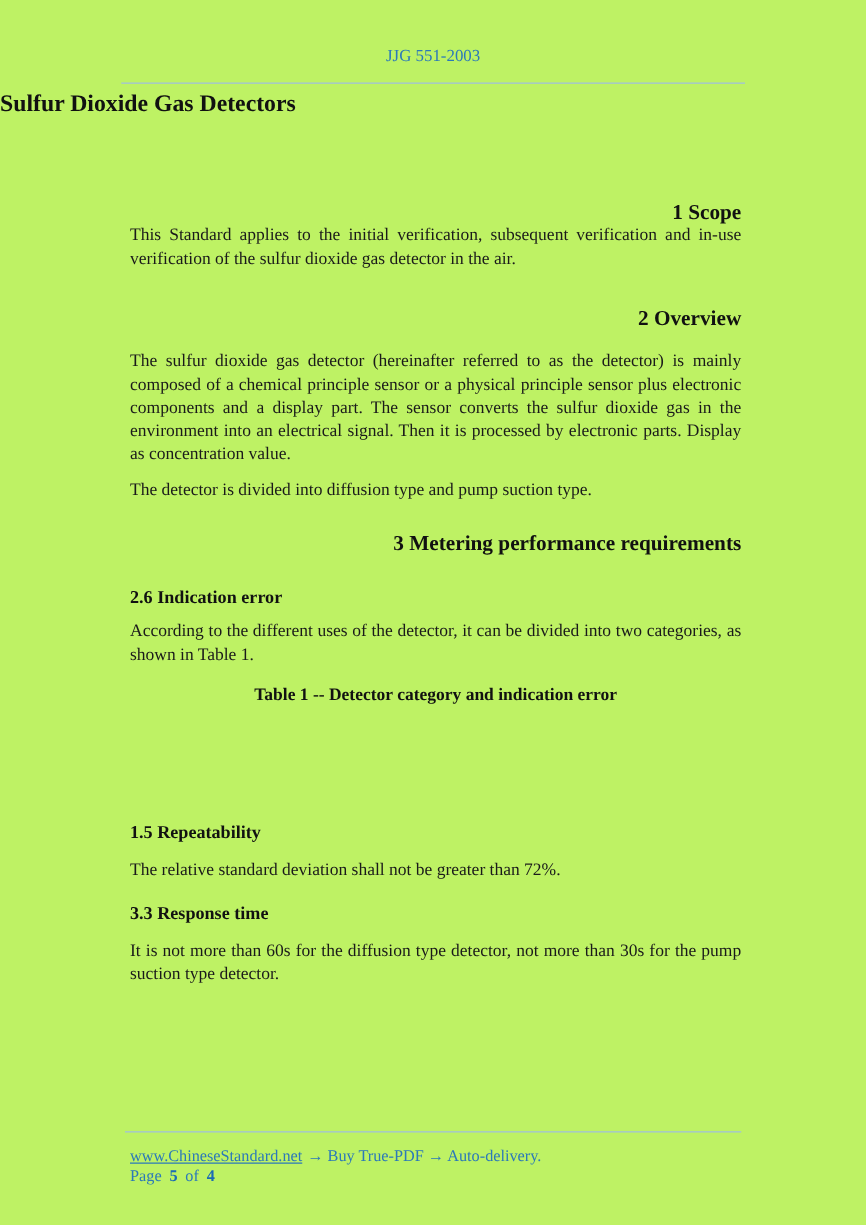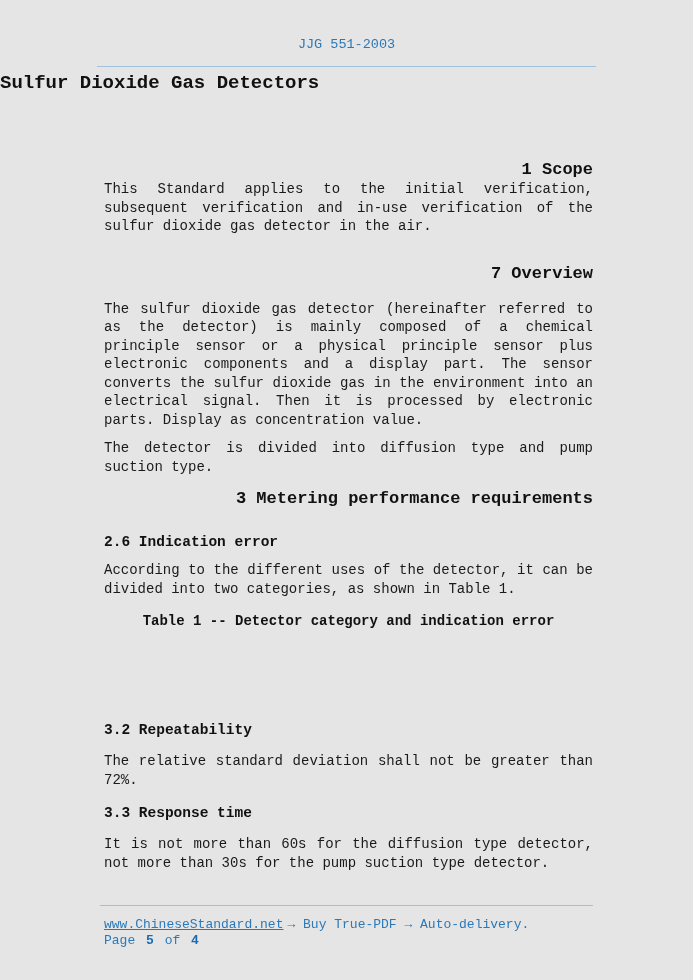--- a/index.html
+++ b/index.html
@@ -4,22 +4,22 @@
 <style>
   html, body {
     margin: 0;
     padding: 0;
     background: #ffffff;
   }
   .page {
     position: relative;
     width: 693px;
     height: 980px;
-    background: #e5e5e5;
-    font-family: Liberation Mono, monospace;
+    background: #bef264;
+    font-family: Liberation Serif, serif;
     color: #161616;
     overflow: hidden;
   }
   
   .header-code {
     padding-top: 37px;
     text-align: center;
     font-size: 13.5px;
     line-height: 16px;
     color: var(--c-accent, #2b79b9);
@@ -72,21 +72,21 @@
     color: #111111;
   }
   .table-area {
     height: 91px; 
   }
   .mt-65  { margin-top: 65px; }
   .mt-21  { }
   .mt-28  { margin-top: 28px; }
   .mt-16  { margin-top: 16px; }
   .mt-10  { margin-top: 10px; }
-  .mt-23  { margin-top: 13px; }
+  .mt-23  { margin-top: 23px; }
   .mt-24  { margin-top: 24px; }
   .mt-14  { margin-top: 14px; }
   .mt-13  { margin-top: 13px; }
   .mt-15  { margin-top: 15px; }
   
   .footer {
     position: absolute;
     left: 0;
     right: 0;
     top: 905px;
@@ -131,37 +131,37 @@
   <div class="rule rule-header"></div>
 
   <div class="doc-title">Sulfur Dioxide Gas Detectors</div>
 
   <div class="content">
 
     <div class="h-section mt-65">1 Scope</div>
 
     <p class="para mt-21">This Standard applies to the initial verification, subsequent verification and in-use verification of the sulfur dioxide gas detector in the air.</p>
 
-    <div class="h-section mt-28">7 Overview</div>
+    <div class="h-section mt-28">2 Overview</div>
 
     <p class="para mt-16">The sulfur dioxide gas detector (hereinafter referred to as the detector) is mainly composed of a chemical principle sensor or a physical principle sensor plus electronic components and a display part. The sensor converts the sulfur dioxide gas in the environment into an electrical signal. Then it is processed by electronic parts. Display as concentration value.</p>
 
     <p class="para mt-10">The detector is divided into diffusion type and pump suction type.</p>
 
     <div class="h-section mt-23">3 Metering performance requirements</div>
 
     <div class="h-sub mt-24">2.6 Indication error</div>
 
     <p class="para mt-10">According to the different uses of the detector, it can be divided into two categories, as shown in Table 1.</p>
 
     <div class="table-caption mt-14">Table 1 -- Detector category and indication error</div>
 
     <div class="table-area"></div>
 
-    <div class="h-sub">3.2 Repeatability</div>
+    <div class="h-sub">1.5 Repeatability</div>
 
     <p class="para mt-13">The relative standard deviation shall not be greater than 72%.</p>
 
     <div class="h-sub mt-15">3.3 Response time</div>
 
     <p class="para mt-13">It is not more than 60s for the diffusion type detector, not more than 30s for the pump suction type detector.</p>
 
   </div>
 
   <div class="footer">

